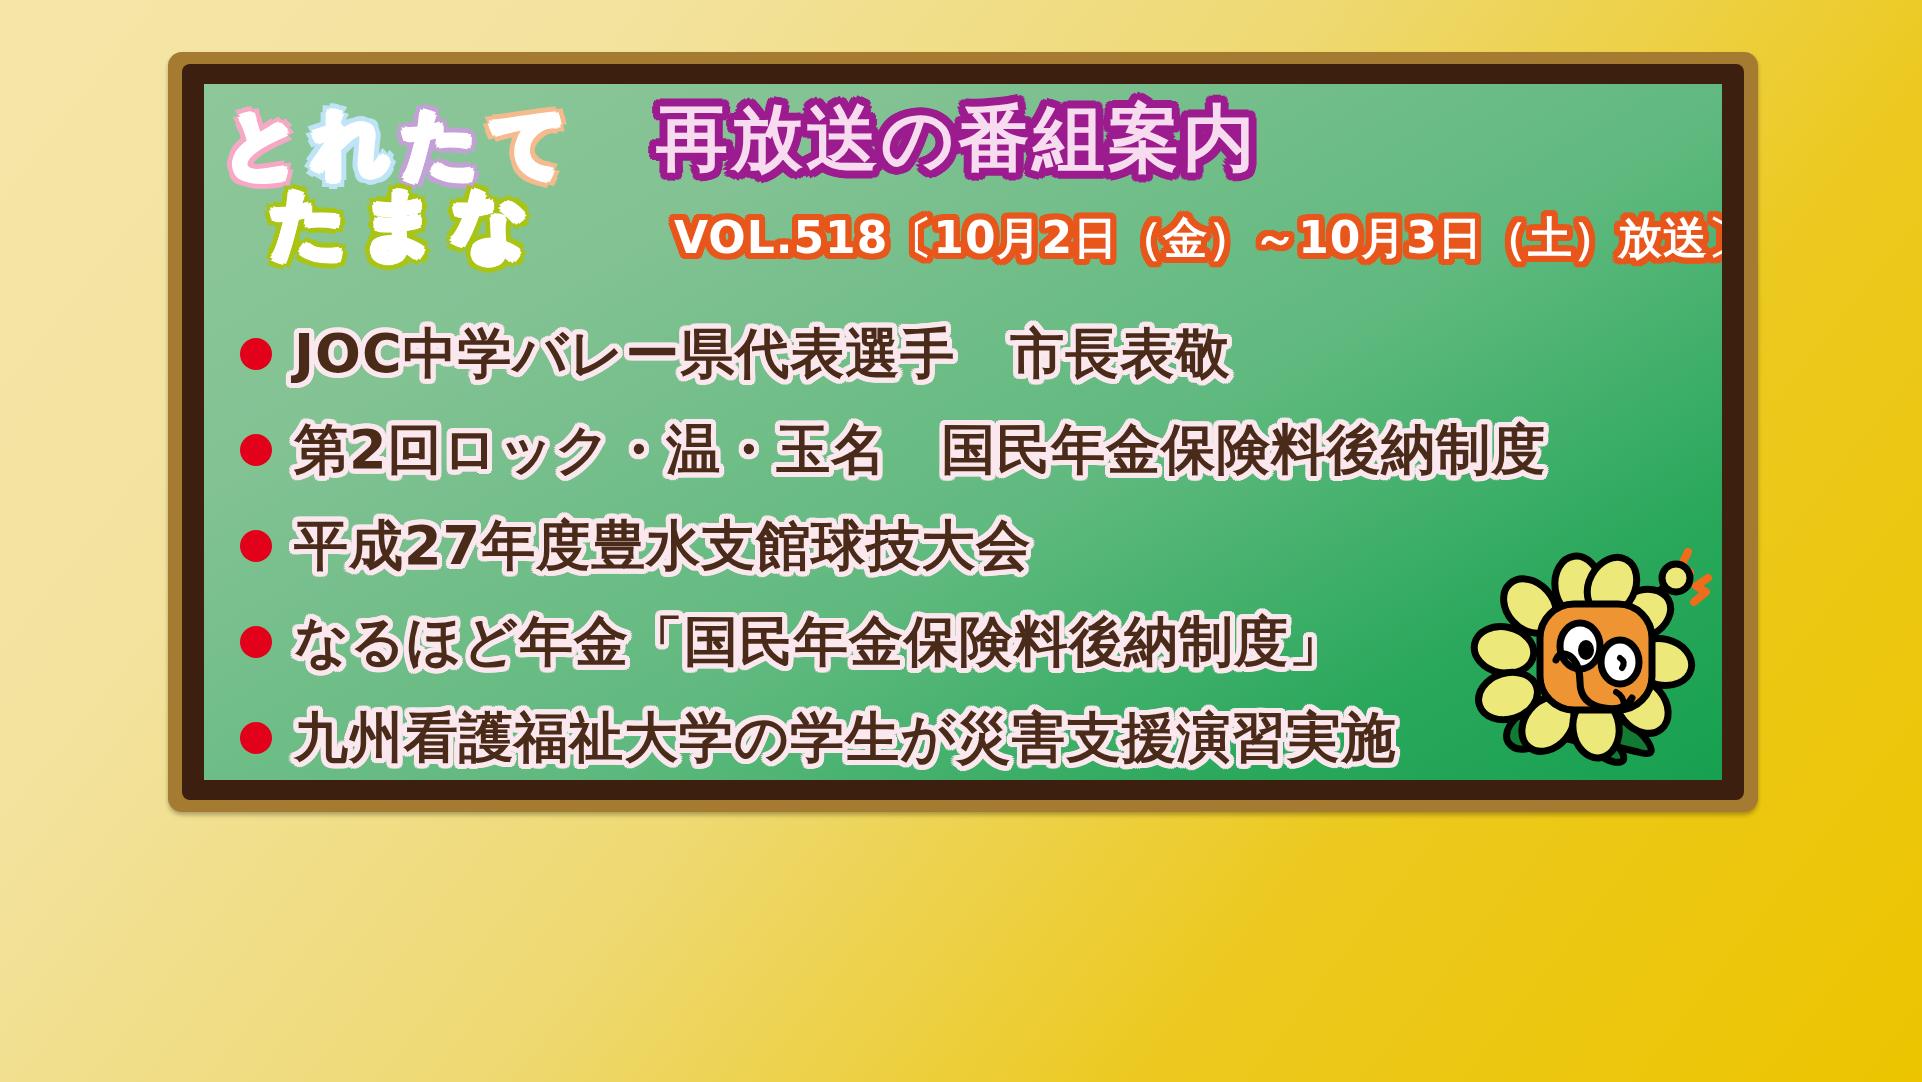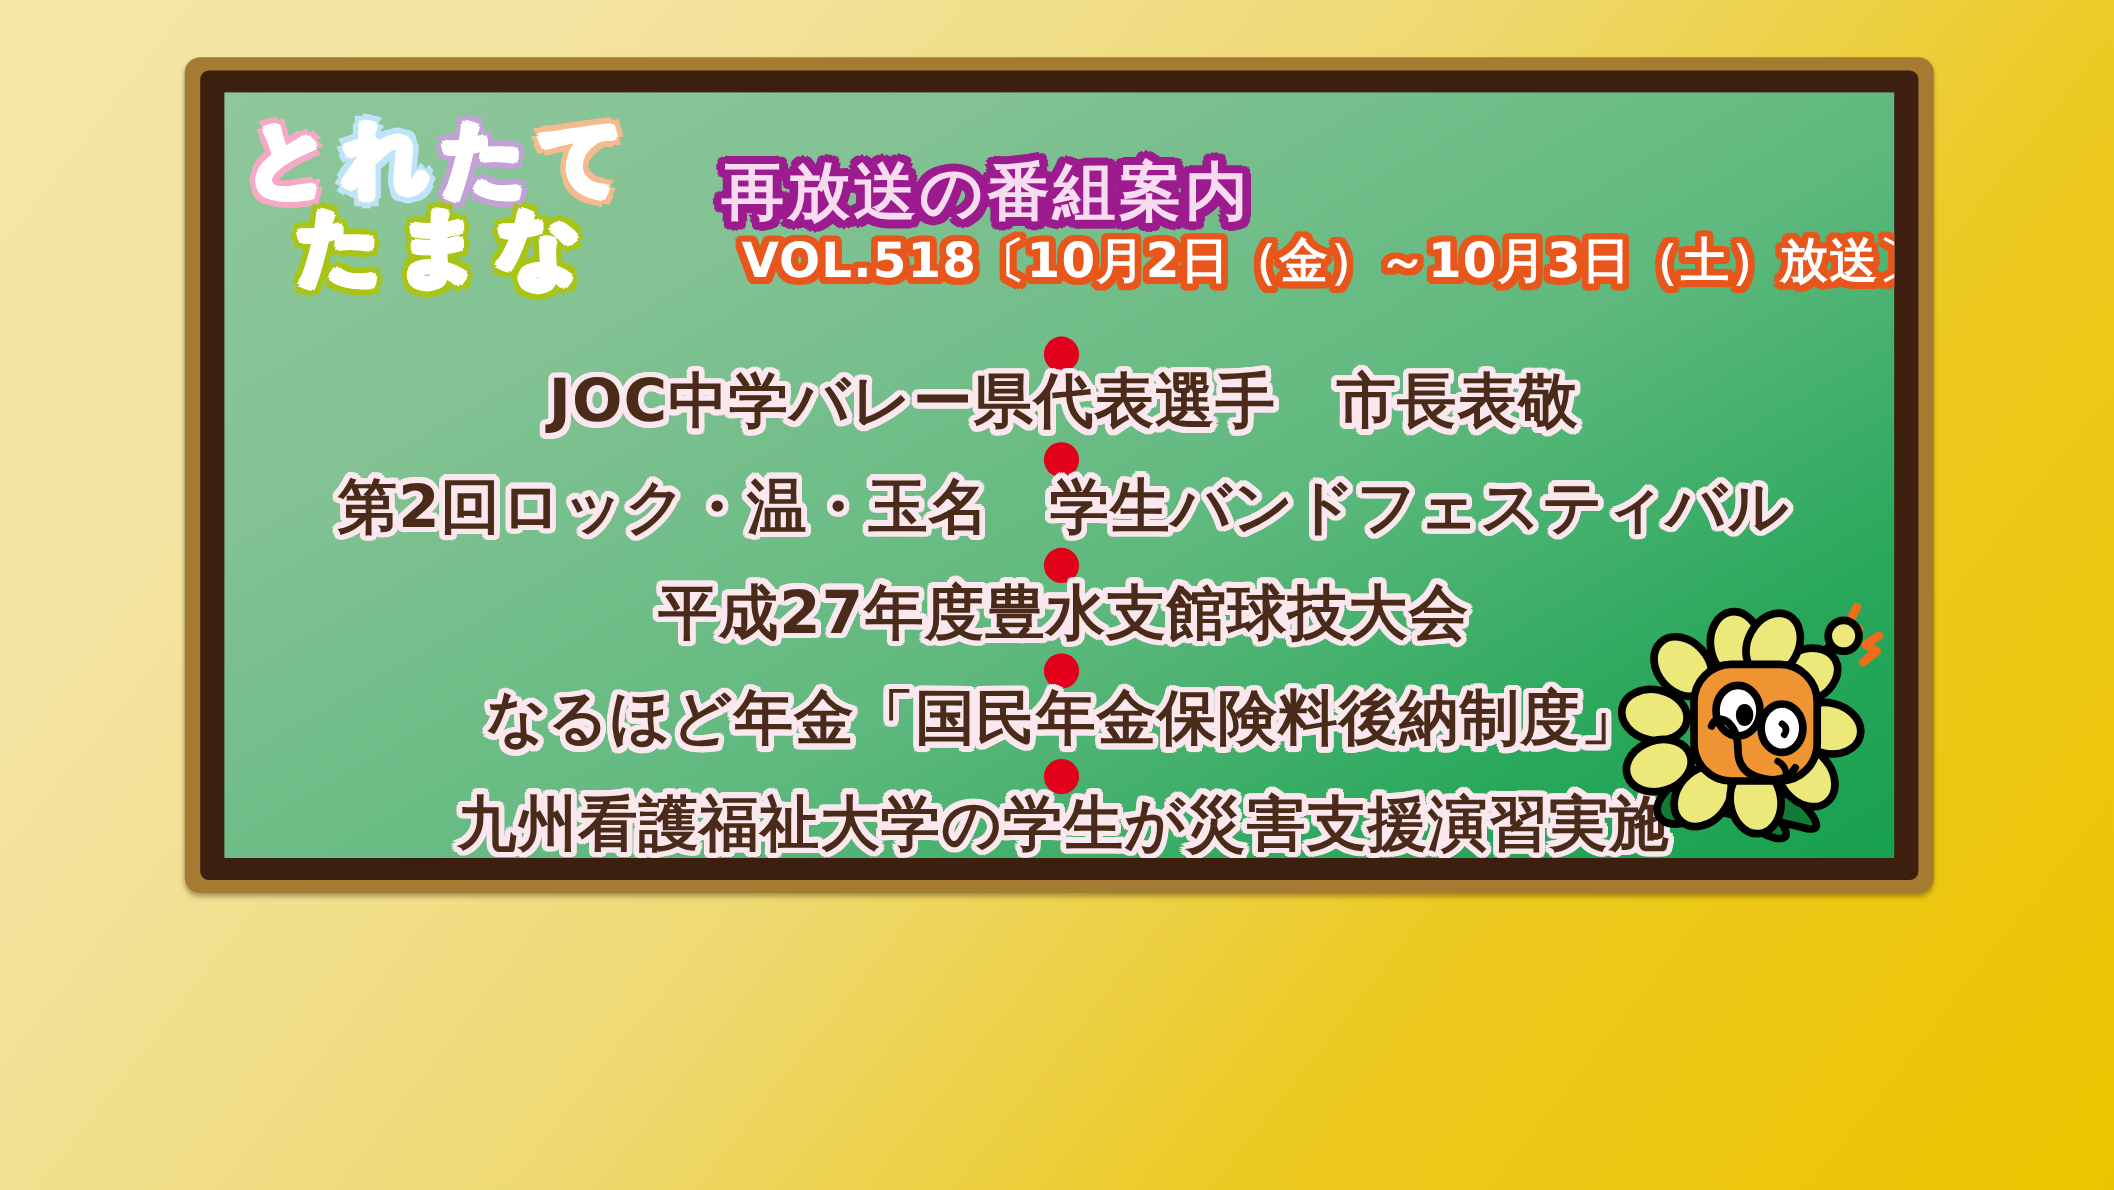--- a/index.html
+++ b/index.html
@@ -118,35 +118,34 @@
         -4px  0   0 #ffffff,  4px  0   0 #ffffff,
          0   -4px 0 #ffffff,  0    4px 0 #ffffff;
   }
 
   
   .title {
     position: absolute;
     left: 452px;
     top: 18px;
     white-space: nowrap;
-    font-size: 57px;
+    font-size: 72px;
     font-weight: 700;
     line-height: 1;
     letter-spacing: 3px;
     color: #f7dbee;
     text-shadow:
         -6px -6px 0 #9c1b8e, 6px -6px 0 #9c1b8e,
         -6px  6px 0 #9c1b8e, 6px  6px 0 #9c1b8e,
         -8px  0   0 #9c1b8e, 8px  0   0 #9c1b8e,
          0   -8px 0 #9c1b8e, 0    8px 0 #9c1b8e,
         -4px -7px 0 #9c1b8e, 4px -7px 0 #9c1b8e,
         -7px -4px 0 #9c1b8e, 7px -4px 0 #9c1b8e,
         -7px  4px 0 #9c1b8e, 7px  4px 0 #9c1b8e,
         -4px  7px 0 #9c1b8e, 4px  7px 0 #9c1b8e;
-    margin-top: 45px;
   }
 
   
   .subtitle {
     position: absolute;
     left: 470px;
     top: 132px;
     white-space: nowrap;
     font-size: 44px;
     font-weight: 700;
@@ -170,21 +169,20 @@
     left: 18px;
     top: 222px;
     right: 10px;
     bottom: 4px;
   }
   .topic-row {
     position: relative;
     height: 96px;
     display: flex;
     align-items: center;
-    flex-direction: column;
   }
   .bullet {
     flex: 0 0 auto;
     width: 32px;
     height: 32px;
     border-radius: 50%;
     background: #e2001a;
     margin-left: 18px;
     margin-right: 22px;
     box-shadow: 0 0 0 2px rgba(255,255,255,0.0);
@@ -241,21 +239,21 @@
           <div class="subtitle">VOL.518〔10月2日（金）～10月3日（土）放送〕</div>
         </div>
 
         <div class="topic-list">
           <div class="topic-row">
             <span class="bullet"></span>
             <span class="topic-text">JOC中学バレー県代表選手　市長表敬</span>
           </div>
           <div class="topic-row">
             <span class="bullet"></span>
-            <span class="topic-text">第2回ロック・温・玉名　学生バンドフェスティバル</span>
+            <span class="topic-text">第2回ロック・温・玉名　国民年金保険料後納制度</span>
           </div>
           <div class="topic-row">
             <span class="bullet"></span>
             <span class="topic-text">平成27年度豊水支館球技大会</span>
           </div>
           <div class="topic-row">
             <span class="bullet"></span>
             <span class="topic-text">なるほど年金「国民年金保険料後納制度」</span>
           </div>
           <div class="topic-row">

